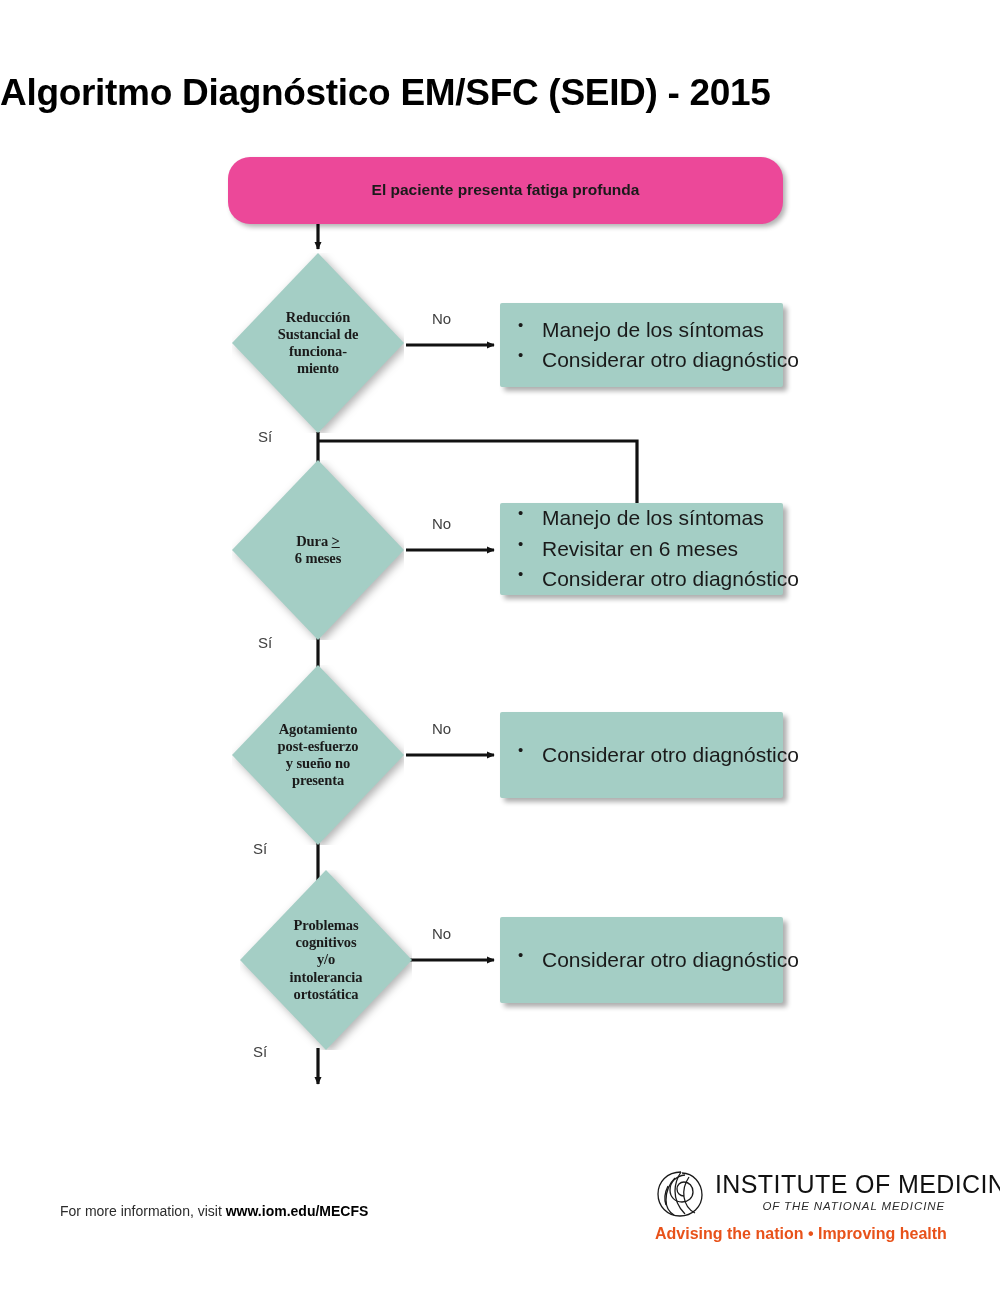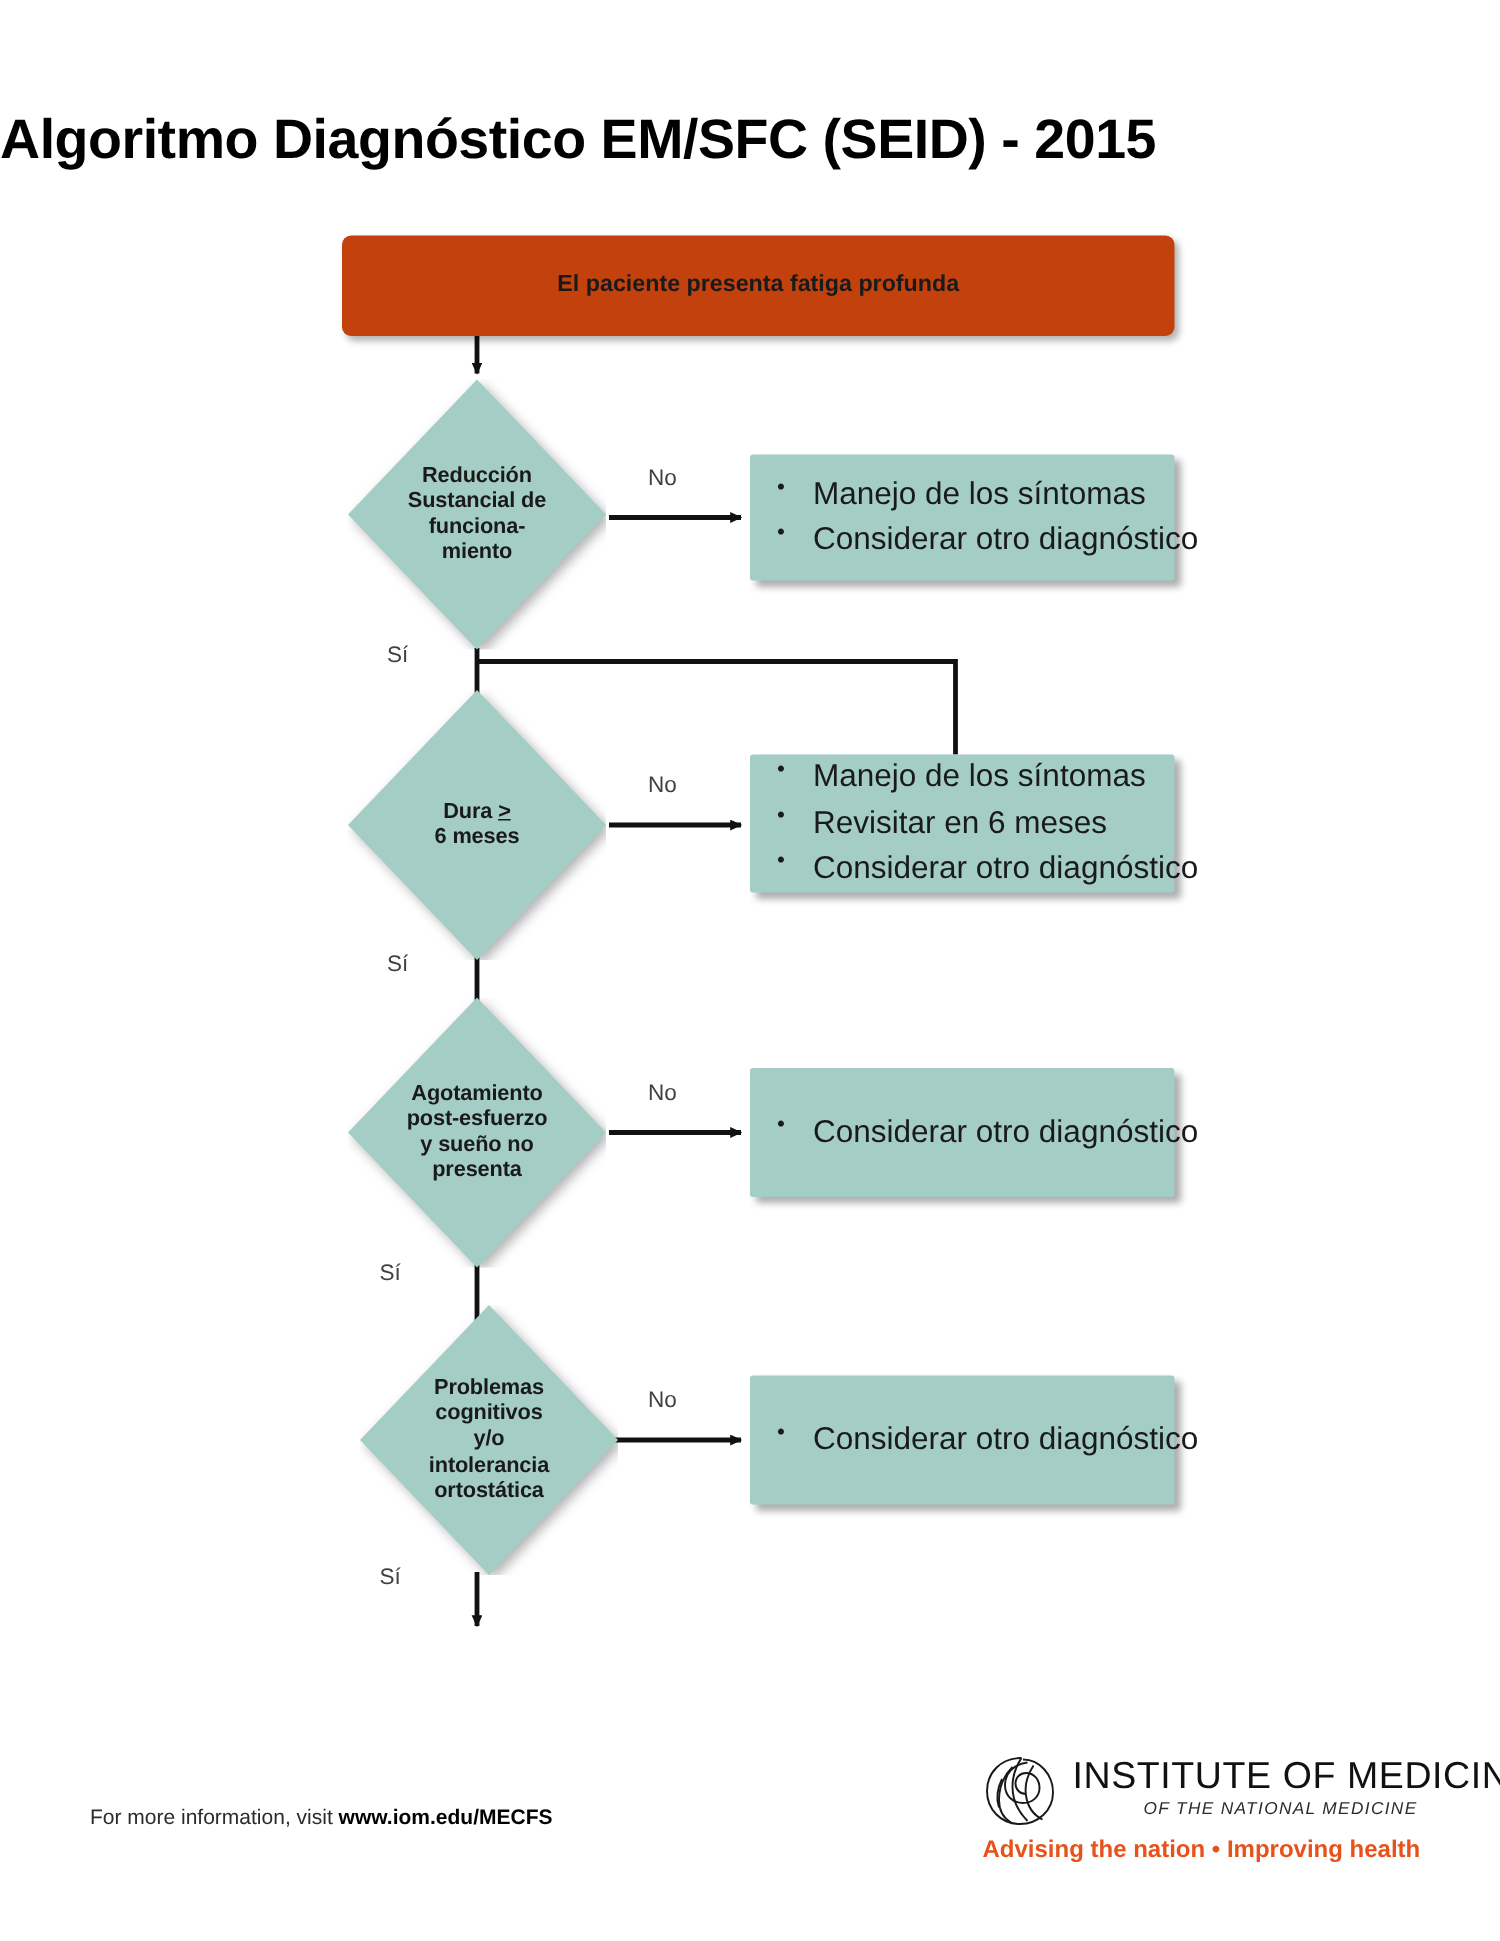--- a/index.html
+++ b/index.html
@@ -45,22 +45,22 @@
     pointer-events: none;
   }
 
   
   .node {
     position: absolute;
     box-sizing: border-box;
   }
 
   .rbox {
-    background: #c2410c;
-    border-radius: 6px;
+    background: #ec4899;
+    border-radius: 22px;
     box-shadow: 3px 3px 5px rgba(0,0,0,0.30);
     display: flex;
     align-items: center;
     justify-content: center;
   }
   .rbox .rbox-label {
     font-size: 15.5px;
     font-weight: bold;
     color: #1a1a1a;
     text-align: center;
@@ -112,20 +112,21 @@
     width: 100%; height: 100%;
     display: flex;
     align-items: center;
     justify-content: center;
     text-align: center;
     font-size: 14.5px;
     font-weight: bold;
     color: #1a1a1a;
     line-height: 1.18;
     letter-spacing: -0.1px;
+    font-family: Liberation Serif, serif;
   }
   .diamond-text .gte {
     text-decoration: underline;
     text-underline-offset: 1px;
   }
 
   
   .edge-label {
     position: absolute;
     font-family: "Liberation Sans", sans-serif;

